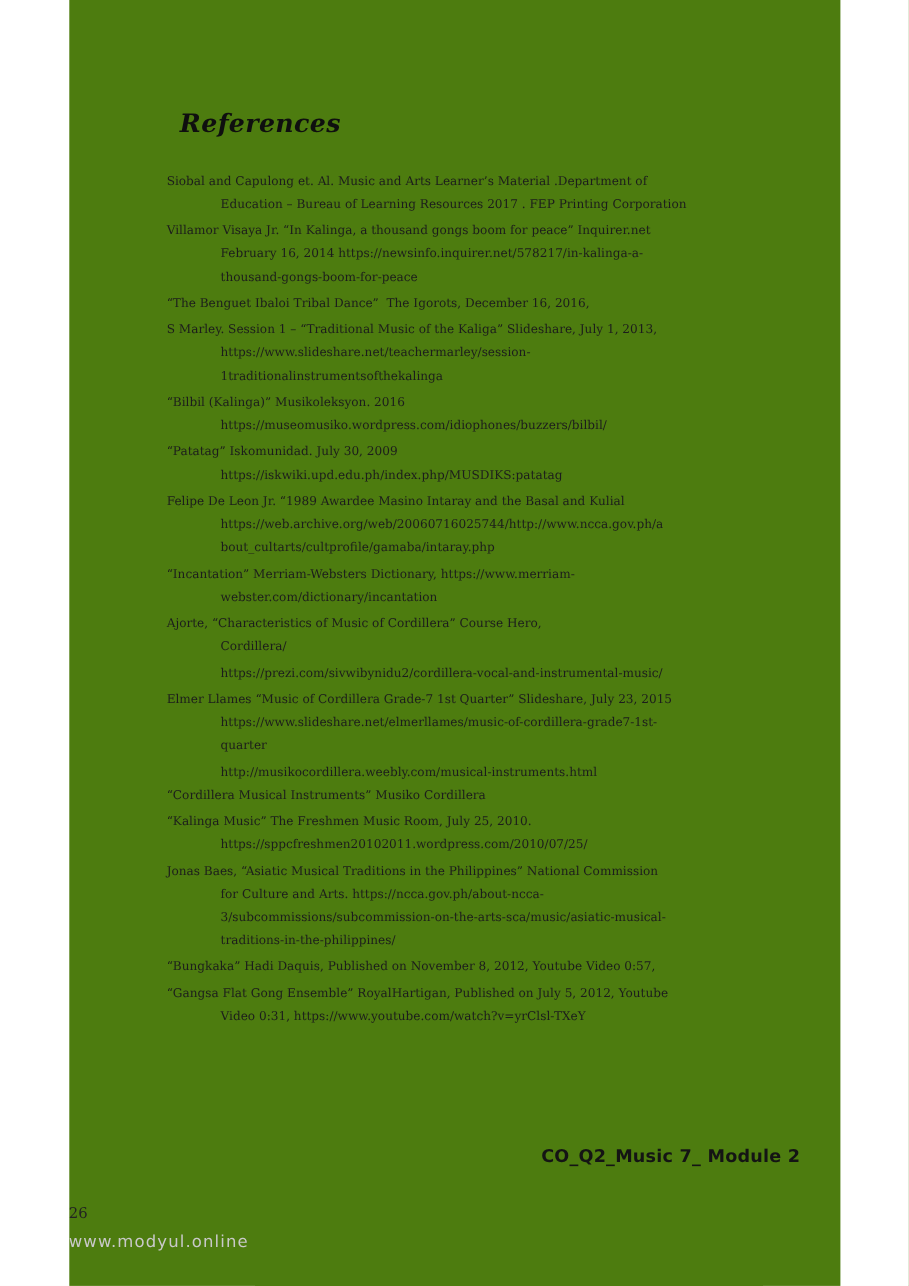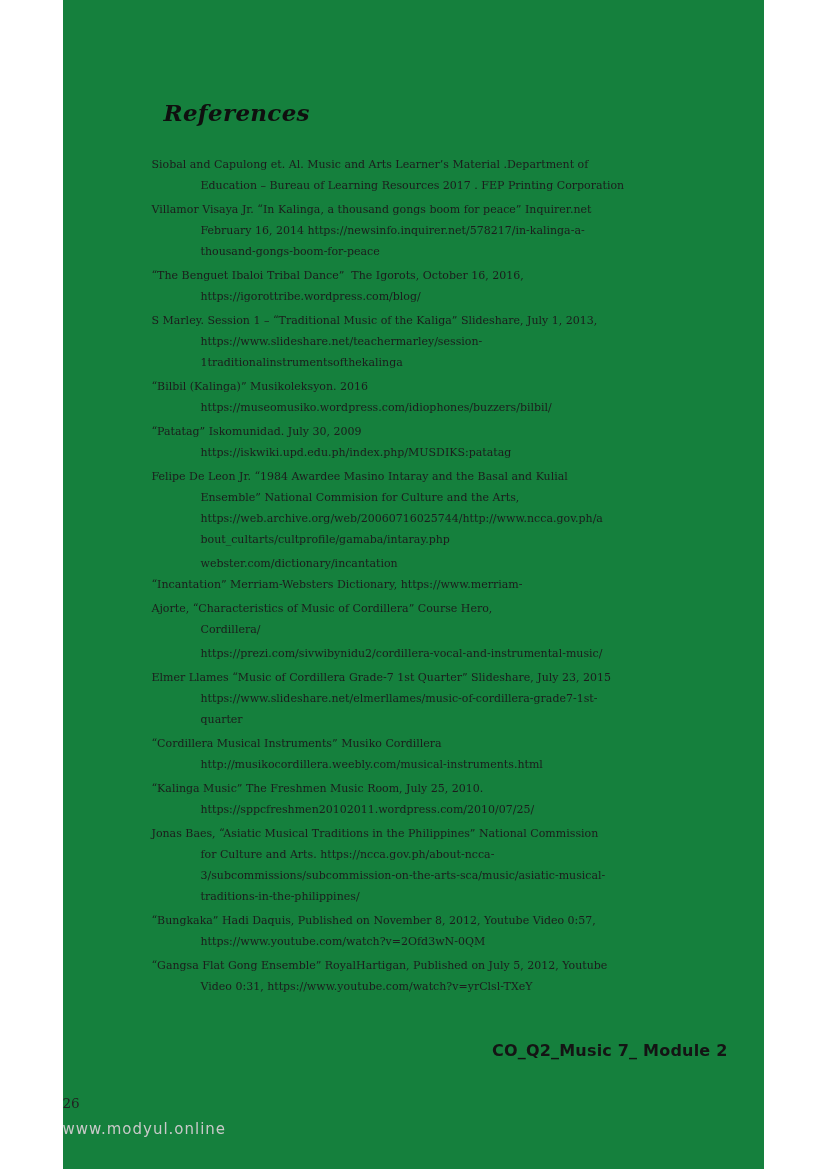--- a/index.html
+++ b/index.html
@@ -3,21 +3,21 @@
 <meta charset="utf-8">
 <style>
   * { margin: 0; padding: 0; box-sizing: border-box; }
   html, body { background: #ffffff; }
   body { display: flex; justify-content: center; }
 
   .page {
     position: relative;
     width: 701px;
     height: 1169px;
-    background: #15803d;
+    background: #4d7c0f;
     font-family: "DejaVu Serif", "Liberation Serif", serif;
     color: #1c1c1c;
     overflow: hidden;
   }
 
   .title {
     position: absolute;
     left: 101px;
     top: 99px;
     font-size: 23px;
@@ -87,75 +87,72 @@
       <li class="ref-entry">
         <div class="ref-line first">Siobal and Capulong et. Al. Music and Arts Learner’s Material .Department of</div>
         <div class="ref-line cont">Education – Bureau of Learning Resources 2017 . FEP Printing Corporation</div>
       </li>
       <li class="ref-entry">
         <div class="ref-line first">Villamor Visaya Jr. “In Kalinga, a thousand gongs boom for peace” Inquirer.net</div>
         <div class="ref-line cont">February 16, 2014 https://newsinfo.inquirer.net/578217/in-kalinga-a-</div>
         <div class="ref-line cont">thousand-gongs-boom-for-peace</div>
       </li>
       <li class="ref-entry">
-        <div class="ref-line first">“The Benguet Ibaloi Tribal Dance”  The Igorots, October 16, 2016,</div>
-        <div class="ref-line cont">https://igorottribe.wordpress.com/blog/</div>
+        <div class="ref-line first">“The Benguet Ibaloi Tribal Dance”  The Igorots, December 16, 2016,</div>
       </li>
       <li class="ref-entry">
         <div class="ref-line first">S Marley. Session 1 – “Traditional Music of the Kaliga” Slideshare, July 1, 2013,</div>
         <div class="ref-line cont">https://www.slideshare.net/teachermarley/session-</div>
         <div class="ref-line cont">1traditionalinstrumentsofthekalinga</div>
       </li>
       <li class="ref-entry">
         <div class="ref-line first">“Bilbil (Kalinga)” Musikoleksyon. 2016</div>
         <div class="ref-line cont">https://museomusiko.wordpress.com/idiophones/buzzers/bilbil/</div>
       </li>
       <li class="ref-entry">
         <div class="ref-line first">“Patatag” Iskomunidad. July 30, 2009</div>
         <div class="ref-line cont">https://iskwiki.upd.edu.ph/index.php/MUSDIKS:patatag</div>
       </li>
       <li class="ref-entry">
-        <div class="ref-line first">Felipe De Leon Jr. “1984 Awardee Masino Intaray and the Basal and Kulial</div>
-        <div class="ref-line cont">Ensemble” National Commision for Culture and the Arts,</div>
+        <div class="ref-line first">Felipe De Leon Jr. “1989 Awardee Masino Intaray and the Basal and Kulial</div>
         <div class="ref-line cont">https://web.archive.org/web/20060716025744/http://www.ncca.gov.ph/a</div>
         <div class="ref-line cont">bout_cultarts/cultprofile/gamaba/intaray.php</div>
       </li>
       <li class="ref-entry">
+        <div class="ref-line first">“Incantation” Merriam-Websters Dictionary, https://www.merriam-</div>
         <div class="ref-line cont">webster.com/dictionary/incantation</div>
-        <div class="ref-line first">“Incantation” Merriam-Websters Dictionary, https://www.merriam-</div>
       </li>
       <li class="ref-entry">
         <div class="ref-line first">Ajorte, “Characteristics of Music of Cordillera” Course Hero,</div>
         <div class="ref-line cont">Cordillera/</div>
       </li>
       <li class="ref-entry">
         <div class="ref-line cont">https://prezi.com/sivwibynidu2/cordillera-vocal-and-instrumental-music/</div>
       </li>
       <li class="ref-entry">
         <div class="ref-line first">Elmer Llames “Music of Cordillera Grade-7 1st Quarter” Slideshare, July 23, 2015</div>
         <div class="ref-line cont">https://www.slideshare.net/elmerllames/music-of-cordillera-grade7-1st-</div>
         <div class="ref-line cont">quarter</div>
       </li>
       <li class="ref-entry">
+        <div class="ref-line cont">http://musikocordillera.weebly.com/musical-instruments.html</div>
         <div class="ref-line first">“Cordillera Musical Instruments” Musiko Cordillera</div>
-        <div class="ref-line cont">http://musikocordillera.weebly.com/musical-instruments.html</div>
       </li>
       <li class="ref-entry">
         <div class="ref-line first">“Kalinga Music” The Freshmen Music Room, July 25, 2010.</div>
         <div class="ref-line cont">https://sppcfreshmen20102011.wordpress.com/2010/07/25/</div>
       </li>
       <li class="ref-entry">
         <div class="ref-line first">Jonas Baes, “Asiatic Musical Traditions in the Philippines” National Commission</div>
         <div class="ref-line cont">for Culture and Arts. https://ncca.gov.ph/about-ncca-</div>
         <div class="ref-line cont">3/subcommissions/subcommission-on-the-arts-sca/music/asiatic-musical-</div>
         <div class="ref-line cont">traditions-in-the-philippines/</div>
       </li>
       <li class="ref-entry">
         <div class="ref-line first">“Bungkaka” Hadi Daquis, Published on November 8, 2012, Youtube Video 0:57,</div>
-        <div class="ref-line cont">https://www.youtube.com/watch?v=2Ofd3wN-0QM</div>
       </li>
       <li class="ref-entry">
         <div class="ref-line first">“Gangsa Flat Gong Ensemble” RoyalHartigan, Published on July 5, 2012, Youtube</div>
         <div class="ref-line cont">Video 0:31, https://www.youtube.com/watch?v=yrClsl-TXeY</div>
       </li>
     </ul>
 
   <div class="footer-pagenum">26</div>
 
   <div class="footer-watermark">www.modyul.online</div>

